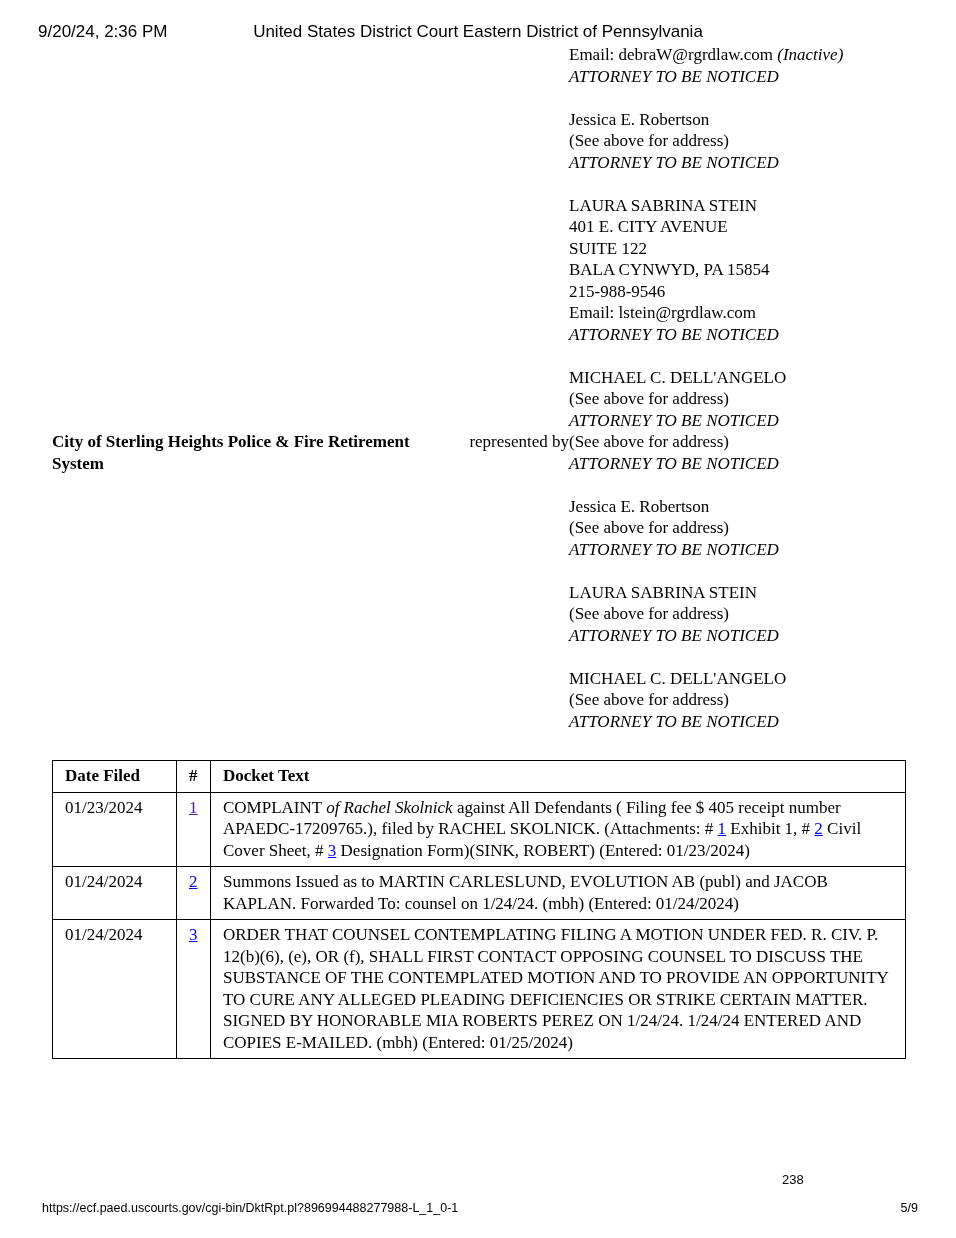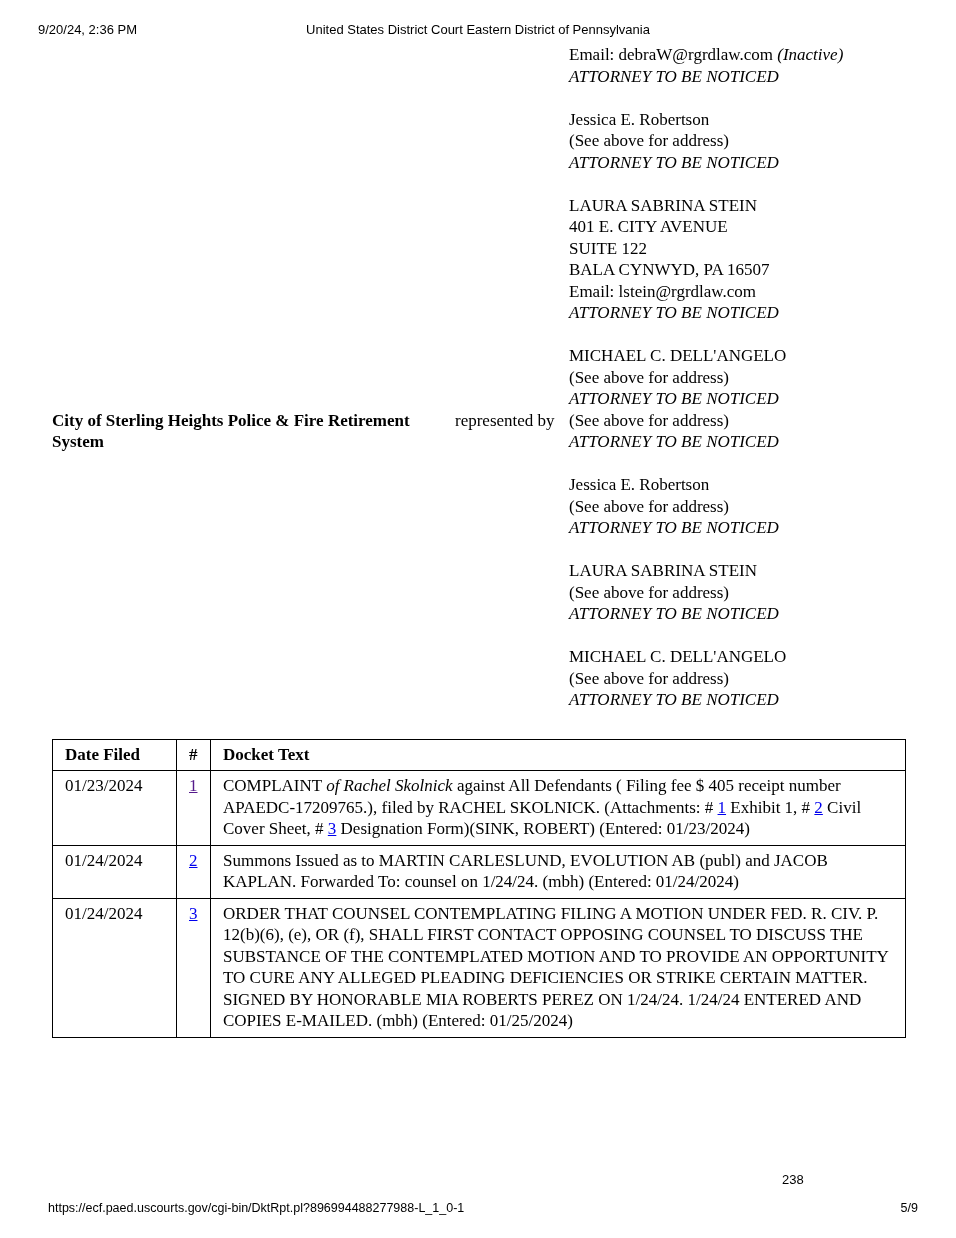--- a/index.html
+++ b/index.html
@@ -9,26 +9,26 @@
     width:956px; height:1238px;
     background:#ffffff;
     font-family:"Liberation Serif", serif;
     color:#000;
     overflow:hidden;
   }
   
   .print-header {
     position:absolute; top:22px; left:38px; right:38px;
     font-family:"Liberation Sans", sans-serif;
-    font-size:13px; color:#000;
+    font-size:17px; color:#000;
   }
   .ph-date { position:absolute; left:0; top:0; white-space:nowrap; }
   .ph-title { display:block; text-align:center; }
   .print-footer {
-    position:absolute; top:1201px; left:48px; right:38px;
+    position:absolute; top:1201px; left:42px; right:38px;
     font-family:"Liberation Sans", sans-serif;
     font-size:12.5px; color:#000;
     display:flex; justify-content:space-between;
   }
   
   .content {
     position:absolute; top:44px; left:52px; width:854px;
     font-size:17px; line-height:21.5px;
   }
   .attorney-col-only { margin-left:517px; width:337px; }
@@ -37,21 +37,21 @@
   .b { font-weight:normal; }
   .i { font-style:italic; }
   a.doc-link, a.att-link { text-decoration:underline; }
   
   .movant-heading {
     font-weight:bold; text-decoration:underline;
     margin-top:11px; margin-bottom:8px;
   }
   .party-row { display:flex; align-items:flex-start; }
   .party-name { width:403px; font-weight:bold; padding-right:40px; }
-  .rep-by { width:114px; white-space:nowrap; }
+  .rep-by { width:114px; white-space:nowrap;text-align:right; }
   .atty-col { width:337px; }
   
   .table-wrap { position:relative; margin-top:28px; }
   table.docket {
     width:854px; border-collapse:collapse;
     font-size:17px; line-height:21.5px;
   }
   table.docket th, table.docket td {
     border:1px solid #000;
     vertical-align:top;
@@ -87,21 +87,22 @@
         </div>
         <div class="atty-block">
           <div><span class="b">Jessica E. Robertson</span></div>
           <div><span>(See above for address)</span></div>
           <div><span class="i">ATTORNEY TO BE NOTICED</span></div>
         </div>
         <div class="atty-block">
           <div><span class="b">LAURA SABRINA STEIN</span></div>
           <div><span>401 E. CITY AVENUE</span></div>
           <div><span>SUITE 122</span></div>
-          <div><span>BALA CYNWYD, PA 16507</span></div>
+          <div><span>BALA CYNWYD, PA 15854</span></div>
+          <div><span>215-988-9546</span></div>
           <div><span>Email: lstein@rgrdlaw.com</span></div>
           <div><span class="i">ATTORNEY TO BE NOTICED</span></div>
         </div>
         <div class="atty-block">
           <div><span class="b">MICHAEL C. DELL'ANGELO</span></div>
           <div><span>(See above for address)</span></div>
           <div><span class="i">ATTORNEY TO BE NOTICED</span></div>
         </div>
       </div>
 

